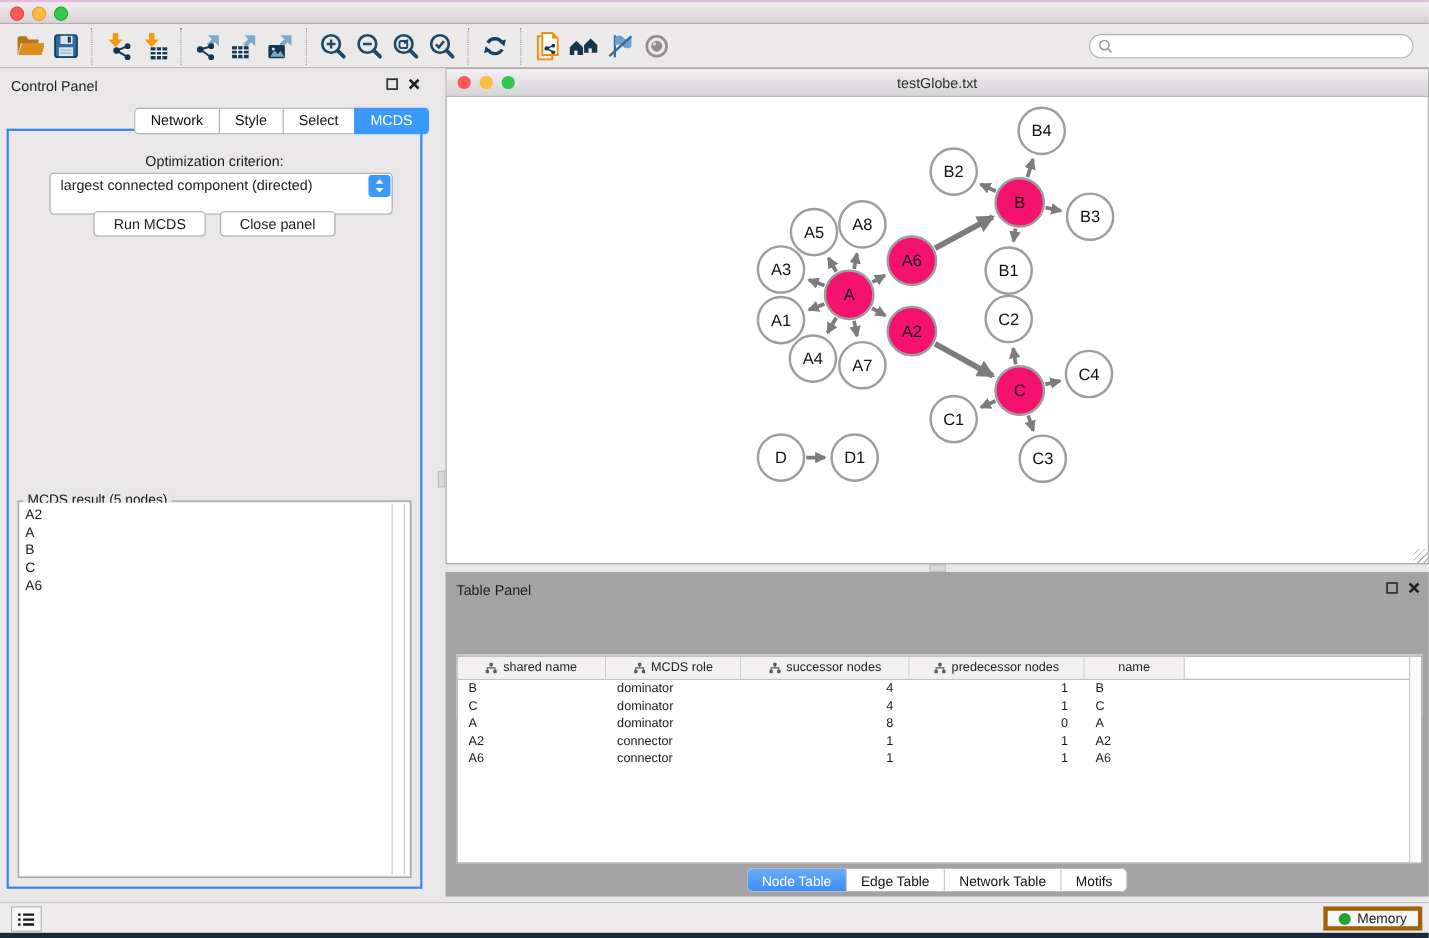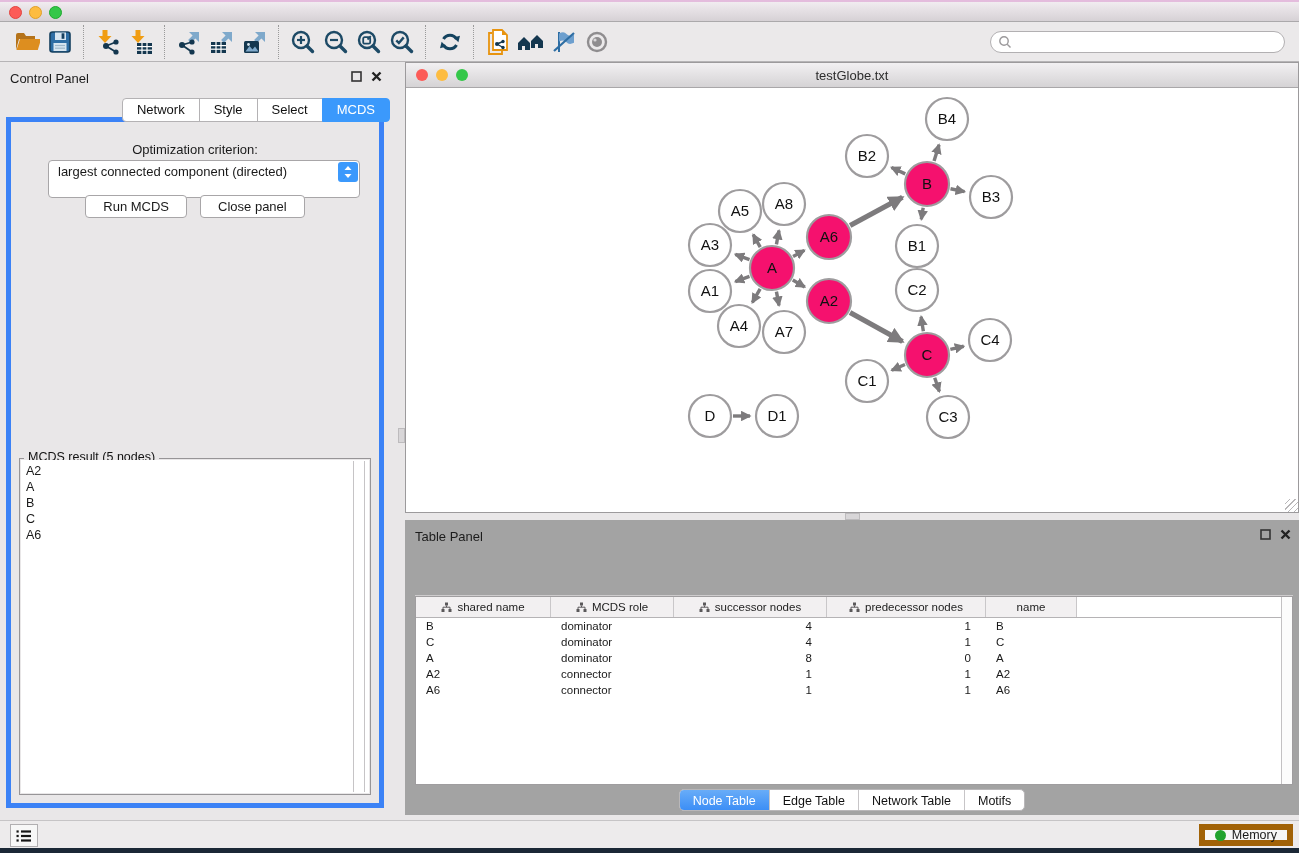--- a/index.html
+++ b/index.html
@@ -29,21 +29,21 @@
   
   .control-panel { position:absolute; left:0; top:62px; width:390px; height:758px; background:#e9e7e8; }
   .panel-title { position:absolute; left:10px; top:9px; font-size:13px; color:#1c1c1c; }
   .panel-btns { position:absolute; right:8px; top:9px; display:flex; gap:9px; align-items:center; }
   .cp-tabs { position:absolute; left:0; right:0; top:36px; display:flex; justify-content:flex-end; z-index:3; }
   .cp-tab { padding:3px 14px 4px; background:#fff; border:1px solid #b4b2b4; margin-left:-1px;
     font-size:13px; color:#111; }
   .cp-tab:first-child { border-radius:4px 0 0 4px; }
   .cp-tab:last-child { border-radius:0 4px 4px 0; }
   .cp-tab.selected { background:#3b99fc; border-color:#3b99fc; color:#fff; }
-  .cp-box { position:absolute; left:6px; right:6px; top:55px; bottom:12px; border:5px solid #3b82f6; }
+  .cp-box { position:absolute; left:6px; right:6px; top:55px; bottom:12px; border:2px solid #3b82f6; }
   .opt-label { position:absolute; top:20px; left:0; right:0; text-align:center; font-size:13px; }
   .dropdown { position:absolute; top:38px; left:37px; width:312px; height:38px; background:#fff;
     border:1px solid #a8a6a8; border-radius:4px; font-size:13px; line-height:22px; padding-left:9px; }
   .stepper { position:absolute; right:1px; top:1px; width:20px; height:20px; background:#3b99fc;
     border-radius:3px; display:flex; flex-direction:column; align-items:center; justify-content:center; }
   .btn-row { position:absolute; top:73px; left:0; right:0; display:flex; justify-content:center; gap:13px; }
   .pbtn { height:23px; padding:0 17px; background:#fff; border:1px solid #a8a6a8; border-radius:4px;
     font-size:13px; line-height:21px; }
   .fieldset { position:absolute; left:8px; right:8px; top:336px; bottom:8px; border:1px solid #979597; }
   .fieldset .legend { position:absolute; top:-9px; left:4px; background:#e9e7e8; padding:0 4px;
@@ -88,21 +88,21 @@
   .seg-tab { padding:0 13px; line-height:22px; font-size:12.5px; border-left:1px solid #c7c5c7; color:#111; }
   .seg-tab:first-child { border-left:none; }
   .seg-tab.selected { background:linear-gradient(#68acf8,#3c8ef6); color:#fff; }
 
   
   .statusbar { position:absolute; left:0; top:820px; width:100%; height:28px; background:#edebec;
     border-top:1px solid #c6c4c6; }
   .list-btn { position:absolute; left:10px; top:3px; width:28px; height:23px; background:#f7f7f7;
     border:1px solid #b1afb1; display:flex; align-items:center; justify-content:center; }
   .memory-btn { position:absolute; right:6px; top:3px; height:22px; padding:0 10px; background:#f7f7f7;
-    border:6px solid #a16207; display:flex; align-items:center; gap:6px; font-size:12.5px; }
+    border:4px solid #a16207; display:flex; align-items:center; gap:6px; font-size:12.5px; }
   .mem-dot { width:11px; height:11px; border-radius:50%; background:#21a32e; }
   .desktop-strip { position:absolute; left:0; top:848px; width:100%; height:5px; background:#1b2836; }
 
   svg { display:block; }
 </style>
 </head>
 <body>
 
 <div id="screen">
 

